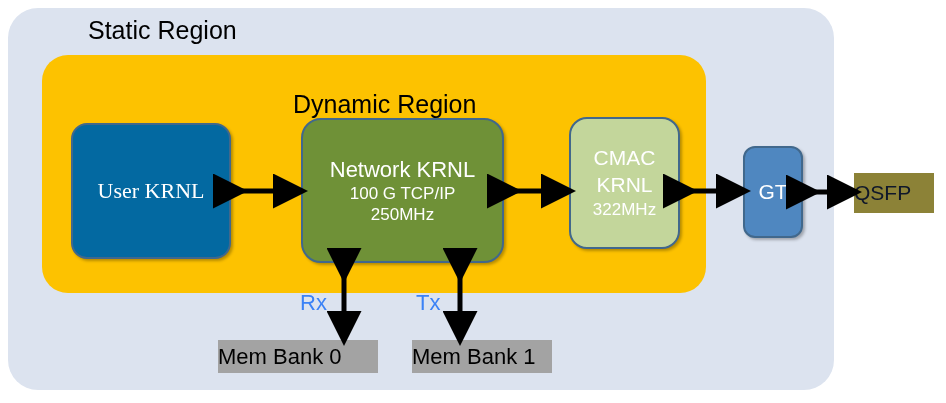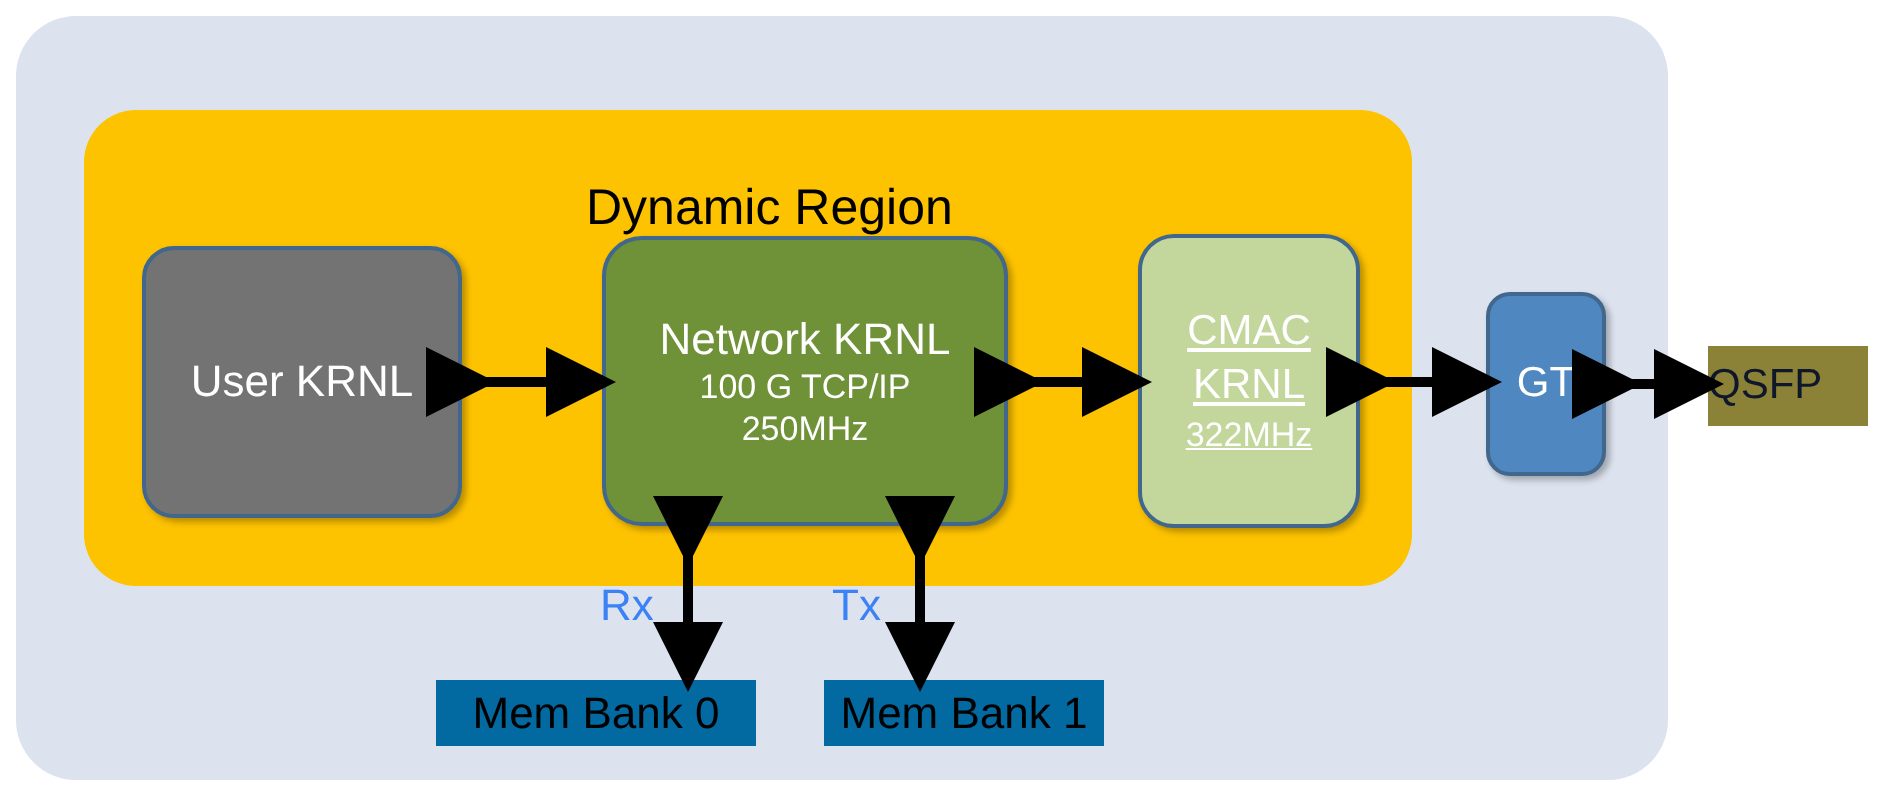--- a/index.html
+++ b/index.html
@@ -80,39 +80,39 @@
   .kbox .sub {
     font-size: 17px;
     line-height: 21px;
     white-space: nowrap;
   }
   #user-krnl {
     left: 71px;
     top: 123px;
     width: 160px;
     height: 136px;
-    background: #737373;
+    background: #0369a1;
+    font-family: Liberation Serif, serif;
   }
   #network-krnl {
     left: 301px;
     top: 118px;
     width: 203px;
     height: 145px;
     background: #70922f;
     background: #6f9137;
     border-radius: 20px;
   }
   #cmac-krnl {
     left: 569px;
     top: 117px;
     width: 111px;
-    height: 147px;
+    height: 132px;
     background: #c3d69b;
     border-radius: 18px;
-    text-decoration: underline;
   }
   #cmac-krnl .ttl { font-size: 21px; line-height: 27px; }
   #cmac-krnl .sub { font-size: 17px; line-height: 24px; }
   #gt-box {
     left: 743px;
     top: 146px;
     width: 60px;
     height: 92px;
     background: #4f87c0;
     border-radius: 12px;
@@ -127,25 +127,25 @@
     height: 40px;
     background: #8c8237;
     color: #0f172a;
     display: flex;
     align-items: center;
     font-size: 21px;
   }
   
   .membank {
     position: absolute;
-    background: #0369a1;
+    background: #a3a3a3;
     color: #000000;
     display: flex;
     align-items: center;
-    justify-content: center;
+    justify-content: flex-start;
     font-size: 22px;
     height: 33px;
   }
   #mem-bank-0 { left: 218px; top: 340px; width: 160px; }
   #mem-bank-1 { left: 412px; top: 340px; width: 140px; }
   
   .arrow-label {
     position: absolute;
     font-size: 22px;
     color: #3b82f6;
@@ -163,20 +163,21 @@
     pointer-events: none;
   }
 </style>
 </head>
 <body>
 
 <div id="canvas">
 
   <div class="region" id="static-region"></div>
 
+  <div id="static-region-label">Static Region</div>
 
   <div class="region" id="dynamic-region"></div>
 
   <div id="dynamic-region-label">Dynamic Region</div>
 
   <div class="kbox" id="user-krnl">
     <div class="ttl">User KRNL</div>
   </div>
 
   <div class="kbox" id="network-krnl">

